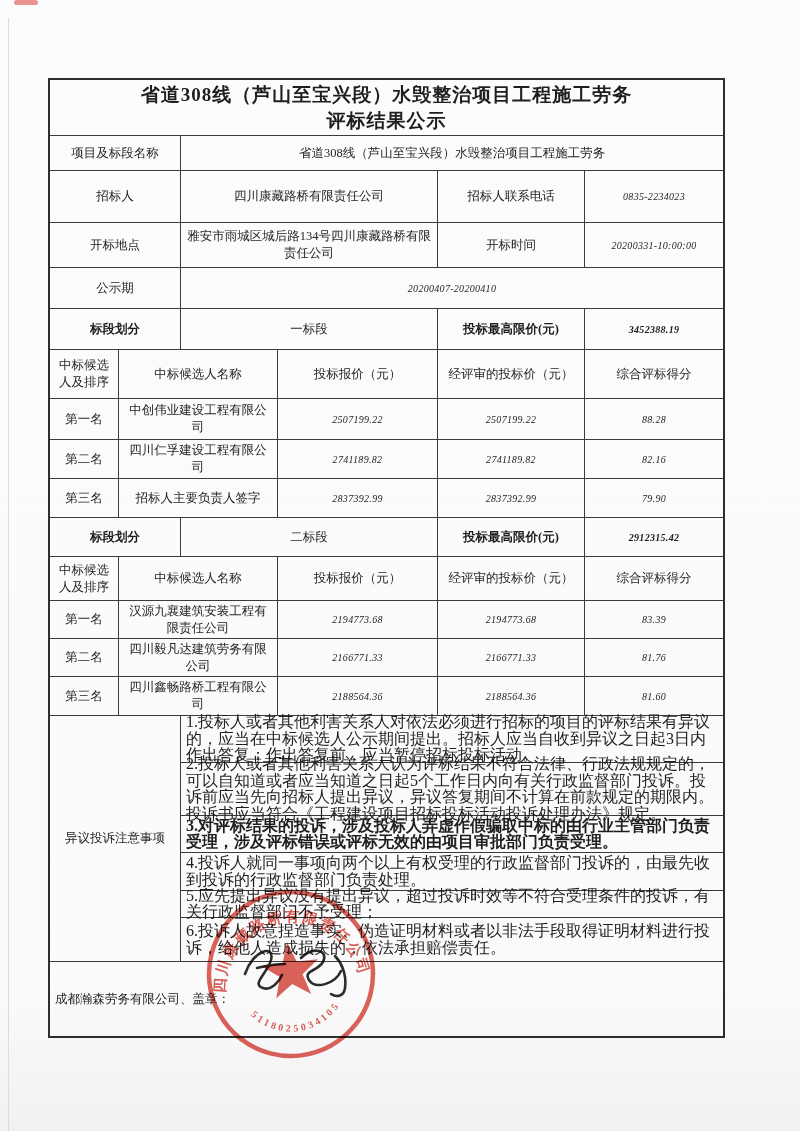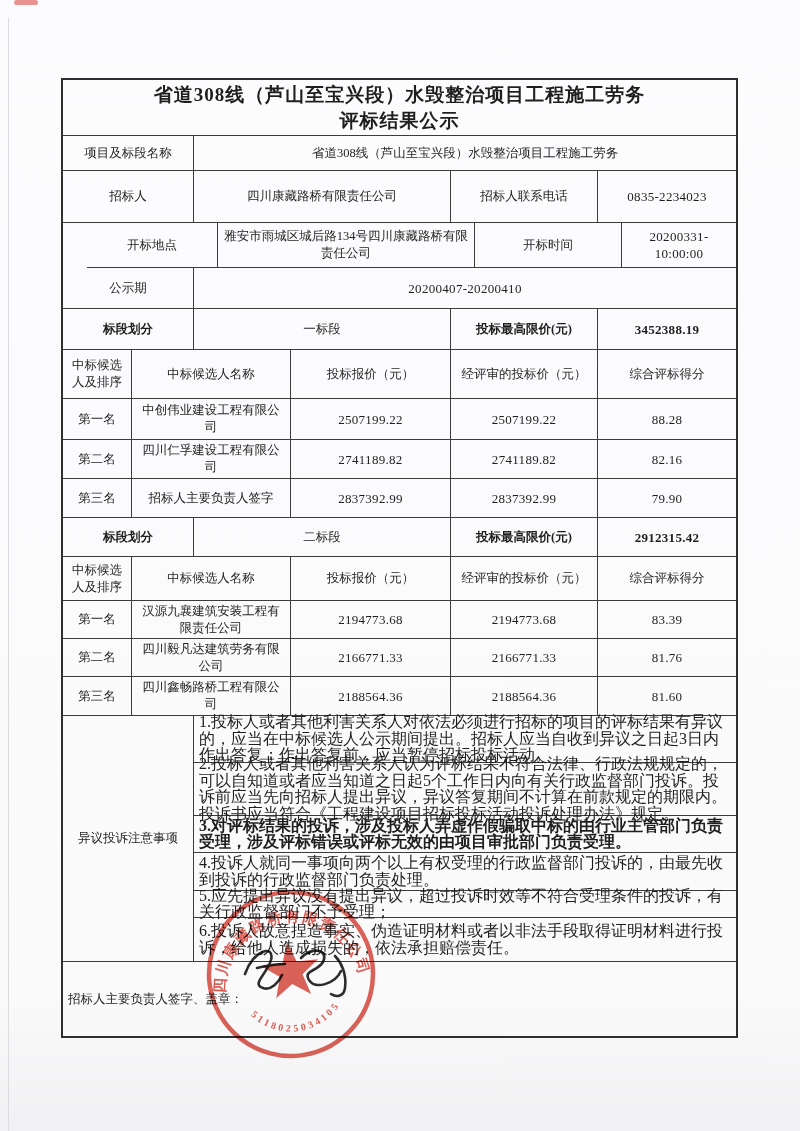--- a/index.html
+++ b/index.html
@@ -6,48 +6,48 @@
   body{
     width:800px;height:1131px;position:relative;overflow:hidden;
     background:linear-gradient(180deg,#fcfbfd 0%,#fafafb 88%,#f1f1f3 100%);
     font-family:"Liberation Serif","DejaVu Serif",serif;
     color:#1e1e1e;
   }
   .scan-edge{position:absolute;left:8px;top:18px;bottom:0;width:1px;background:#dcdce0;}
   .red-smudge{position:absolute;left:14px;top:0;width:24px;height:5px;background:#e2706a;border-radius:3px;opacity:.75;}
 
   .doc-table{
-    position:absolute;left:61px;top:78px;width:673px;
+    position:absolute;left:48px;top:78px;width:673px;
     border:2px solid #2e2e2e;background:transparent;
   }
   .row{display:flex;border-bottom:1px solid #3c3c3c;}
   .row:last-child{border-bottom:none;}
   .cell{
     box-sizing:border-box;border-right:1px solid #3c3c3c;
     display:flex;align-items:center;justify-content:center;
     text-align:center;padding:2px 5px;font-size:12.5px;line-height:17px;
   }
   .cell:last-child{border-right:none;}
-  .num{font-size:13px;letter-spacing:.3px;}
+  .num{font-size:10px;letter-spacing:.3px;font-style:italic;}
 
   .w-label{width:131px;}
   .w-val{width:257px;}
   .w-l2{width:147px;}
   .w-v2{width:138px;flex:1;}
   .w-rank{width:69px;}
   .w-name{width:159px;}
   .w-bid{width:160px;}
   .w-merge{flex:1;}
 
   .title-row{height:55px;display:flex;flex-direction:column;align-items:center;justify-content:center;border-bottom:1px solid #3c3c3c;}
   .title-row .t1,.title-row .t2{font-size:19px;font-weight:bold;line-height:26px;letter-spacing:1px;}
 
   .r-project{height:34px;}
   .r-tenderer{height:51px;}
-  .r-venue{height:44px;margin-left:24px;}
+  .r-venue{height:44px;}
   .r-publicity{height:40px;}
   .r-division{height:40px;}
   .r-chead{height:48px;}
   .r-cand{height:40px;}
   .r-cand2{height:38px;}
   .r-division2{height:38px;}
   .r-chead2{height:43px;}
   .r-cand3{height:37px;}
 
   .bold{font-weight:bold;}
@@ -193,21 +193,21 @@
       <div class="cpar cp1">1.投标人或者其他利害关系人对依法必须进行招标的项目的评标结果有异议的，应当在中标候选人公示期间提出。招标人应当自收到异议之日起3日内作出答复；作出答复前，应当暂停招标投标活动。</div>
       <div class="cpar cp2">2.投标人或者其他利害关系人认为评标结果不符合法律、行政法规规定的，可以自知道或者应当知道之日起5个工作日内向有关行政监督部门投诉。投诉前应当先向招标人提出异议，异议答复期间不计算在前款规定的期限内。投诉书应当符合《工程建设项目招标投标活动投诉处理办法》规定。</div>
       <div class="cpar cp3">3.对评标结果的投诉，涉及投标人弄虚作假骗取中标的由行业主管部门负责受理，涉及评标错误或评标无效的由项目审批部门负责受理。</div>
       <div class="cpar cp4">4.投诉人就同一事项向两个以上有权受理的行政监督部门投诉的，由最先收到投诉的行政监督部门负责处理。</div>
       <div class="cpar cp5">5.应先提出异议没有提出异议，超过投诉时效等不符合受理条件的投诉，有关行政监督部门不予受理；</div>
       <div class="cpar cp6">6.投诉人故意捏造事实、伪造证明材料或者以非法手段取得证明材料进行投诉，给他人造成损失的，依法承担赔偿责任。</div>
     </div>
   </div>
 
   <div class="row r-signature">
-    <div class="cell w-merge sig-cell">招标人主要负责人签字、盖章：</div>
+    <div class="cell w-merge sig-cell">成都瀚森劳务有限公司、盖章：</div>
   </div>
 
 </div>
 
 <svg class="signature-ink" viewBox="0 0 125 72" xmlns="http://www.w3.org/2000/svg">
   <g fill="none" stroke="#1c1c1c" stroke-width="2.6" stroke-linecap="round" opacity="0.92">
     <path d="M8,36 C16,12 38,6 34,22 C30,36 14,46 26,50 C34,53 42,44 45,37"></path>
     <path d="M20,30 C28,28 38,26 48,26"></path>
     <path d="M64,20 C76,8 92,12 86,24 C80,34 66,32 72,42 C78,52 98,46 104,33"></path>
     <path d="M98,18 C104,24 110,36 108,50 C107,58 100,60 94,56"></path>

